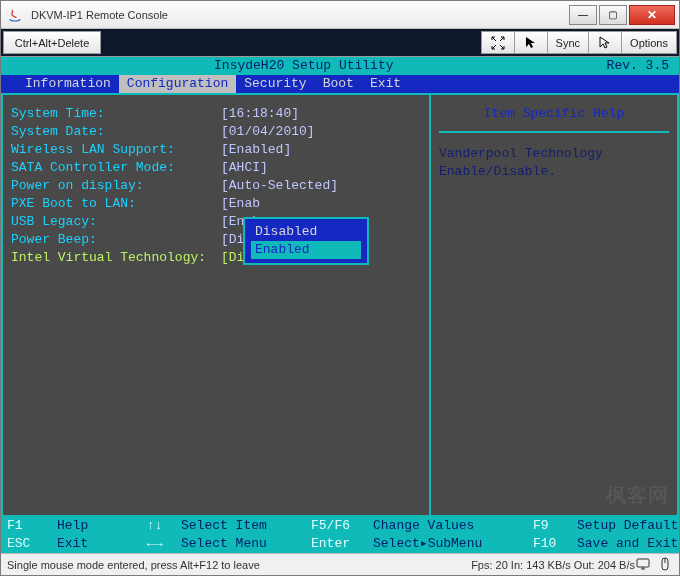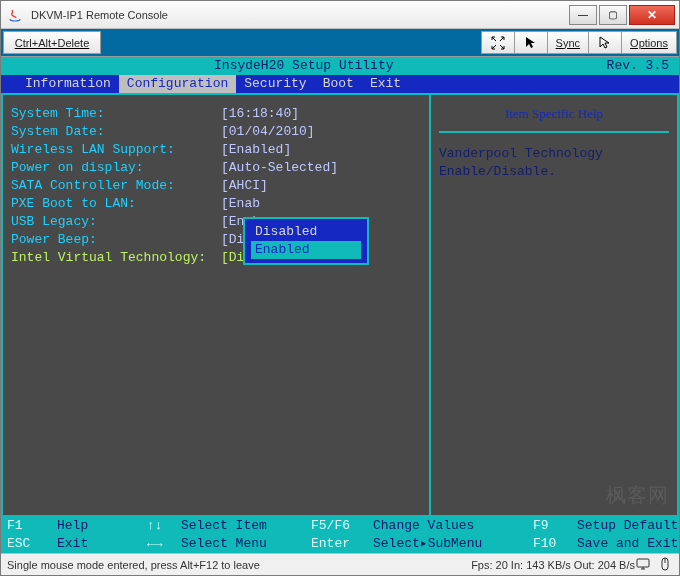--- a/index.html
+++ b/index.html
@@ -5,21 +5,21 @@
   * { margin: 0; padding: 0; box-sizing: border-box; }
   html, body { width: 680px; height: 576px; font-family: Tahoma, sans-serif; font-size: 11px; background: #ece9d8; overflow: hidden; }
   
   .window { width: 680px; height: 576px; background: #fff; border: 1px solid #7a7a7a; display: flex; flex-direction: column; }
   .titlebar { height: 28px; background: linear-gradient(#fdfdfd,#eaeaea); display: flex; align-items: center; border-bottom: 1px solid #bfbfbf; }
   .java-icon { width: 16px; height: 16px; margin: 0 6px; display: inline-flex; align-items: center; justify-content: center; }
   .titlebar-title { flex: 1; color: #333; padding-left: 2px; }
   .win-btns { display: flex; height: 20px; margin-right: 4px; gap: 2px; }
   .win-btn { width: 28px; height: 20px; border: 1px solid #888; background: linear-gradient(#fafafa,#dcdcdc); display: flex; align-items: center; justify-content: center; font-family: Arial; font-size: 10px; cursor: pointer; }
   .win-btn.close { background: linear-gradient(#ef6a5a,#d0311e); color: #fff; border-color: #a52015; width: 46px; font-weight: bold; font-size: 12px; }
-  .toolbar { height: 28px; display: flex; align-items: stretch; border-bottom: 1px solid #9a9a9a; background: #0369a1; text-decoration: underline; }
+  .toolbar { height: 28px; display: flex; align-items: stretch; border-bottom: 1px solid #9a9a9a; background: #0f172a; }
   .tool-btn { border: 1px solid #9a9a9a; background: linear-gradient(#fefefe,#e6e6e6); padding: 0 8px; display: flex; align-items: center; justify-content: center; cursor: pointer; font-size: 11px; color: #222; }
   .cad-btn { width: 98px; margin: 2px; }
   .toolbar-spacer { flex: 1; }
   .right-tools { display: flex; gap: 0; margin: 2px; }
   .right-tools .tool-btn { border-left: none; }
   .right-tools .tool-btn:first-child { border-left: 1px solid #9a9a9a; }
   .icon-svg { width: 16px; height: 16px; }
   
   .remote { flex: 1; background: #5b5b5b; padding: 0; position: relative; }
   .bios { position: absolute; inset: 0 0 0 0; font-family: "Lucida Console","Courier New",monospace; font-size: 13px; line-height: 18px; color: #fff; }
@@ -30,21 +30,21 @@
   .bios-menu .mitem { padding: 0 8px; color: #d6d6d6; cursor: pointer; }
   .bios-menu .mitem.sel { background: #bfbfbf; color: #1528c2; }
   .bios-body { display: flex; height: calc(100% - 18px - 18px - 36px); }
   .panel { border: 2px solid #0fbab8; background: #494949; }
   .panel.left { flex: 0 0 430px; padding: 10px 8px; position: relative; }
   .panel.right { flex: 1; border-left: none; padding: 10px 8px; }
   .row { display: flex; }
   .lbl { width: 210px; color: #1ad1ff; }
   .val { color: #bfc7ff; }
   .row.dim .lbl, .row.dim .val { color: #bef264; }
-  .help-title { color: #1528c2; text-align: center; padding-bottom: 8px; border-bottom: 2px solid #0fbab8; margin-bottom: 12px; font-family: Liberation Serif, serif; }
+  .help-title { color: #1528c2; text-align: center; padding-bottom: 8px; border-bottom: 2px solid #0fbab8; margin-bottom: 12px; }
   .help-text { color: #141d6e; }
   .popup { position: absolute; left: 240px; top: 122px; width: 126px; background: #1528c2; border: 2px solid #0fbab8; padding: 4px 6px; }
   .popup .opt { color: #d6d6d6; padding: 0 4px; cursor: pointer; }
   .popup .opt.sel { background: #0fbab8; color: #1528c2; }
   .bios-footer { height: 36px; background: #0fbab8; color: #001e6c; display: grid; grid-template-columns: 50px 90px 34px 130px 62px 160px 44px 1fr; align-items: center; padding: 0 6px; }
   .bios-footer span { white-space: pre; }
   .kf { color: #dff; }
   .statusbar { height: 22px; background: #f0f0f0; border-top: 1px solid #bcbcbc; display: flex; align-items: center; font-size: 11px; color: #333; padding: 0 6px; }
   .statusbar .left { flex: 1; }
   .statusbar .icons { display: flex; gap: 6px; align-items: center; }
@@ -120,26 +120,26 @@
             </div>
             <div class="row">
               <span class="lbl"></span>
               <span class="val"></span>
             </div>
             <div class="row">
               <span class="lbl">Wireless LAN Support:</span>
               <span class="val">[Enabled]</span>
             </div>
             <div class="row">
+              <span class="lbl">SATA Controller Mode:</span>
+              <span class="val">[AHCI]</span>
+            </div>
+            <div class="row">
               <span class="lbl">Power on display:</span>
               <span class="val">[Auto-Selected]</span>
-            </div>
-            <div class="row">
-              <span class="lbl">SATA Controller Mode:</span>
-              <span class="val">[AHCI]</span>
             </div>
             <div class="row">
               <span class="lbl">PXE Boot to LAN:</span>
               <span class="val">[Enab</span>
             </div>
             <div class="row">
               <span class="lbl">USB Legacy:</span>
               <span class="val">[Enab</span>
             </div>
             <div class="row">

